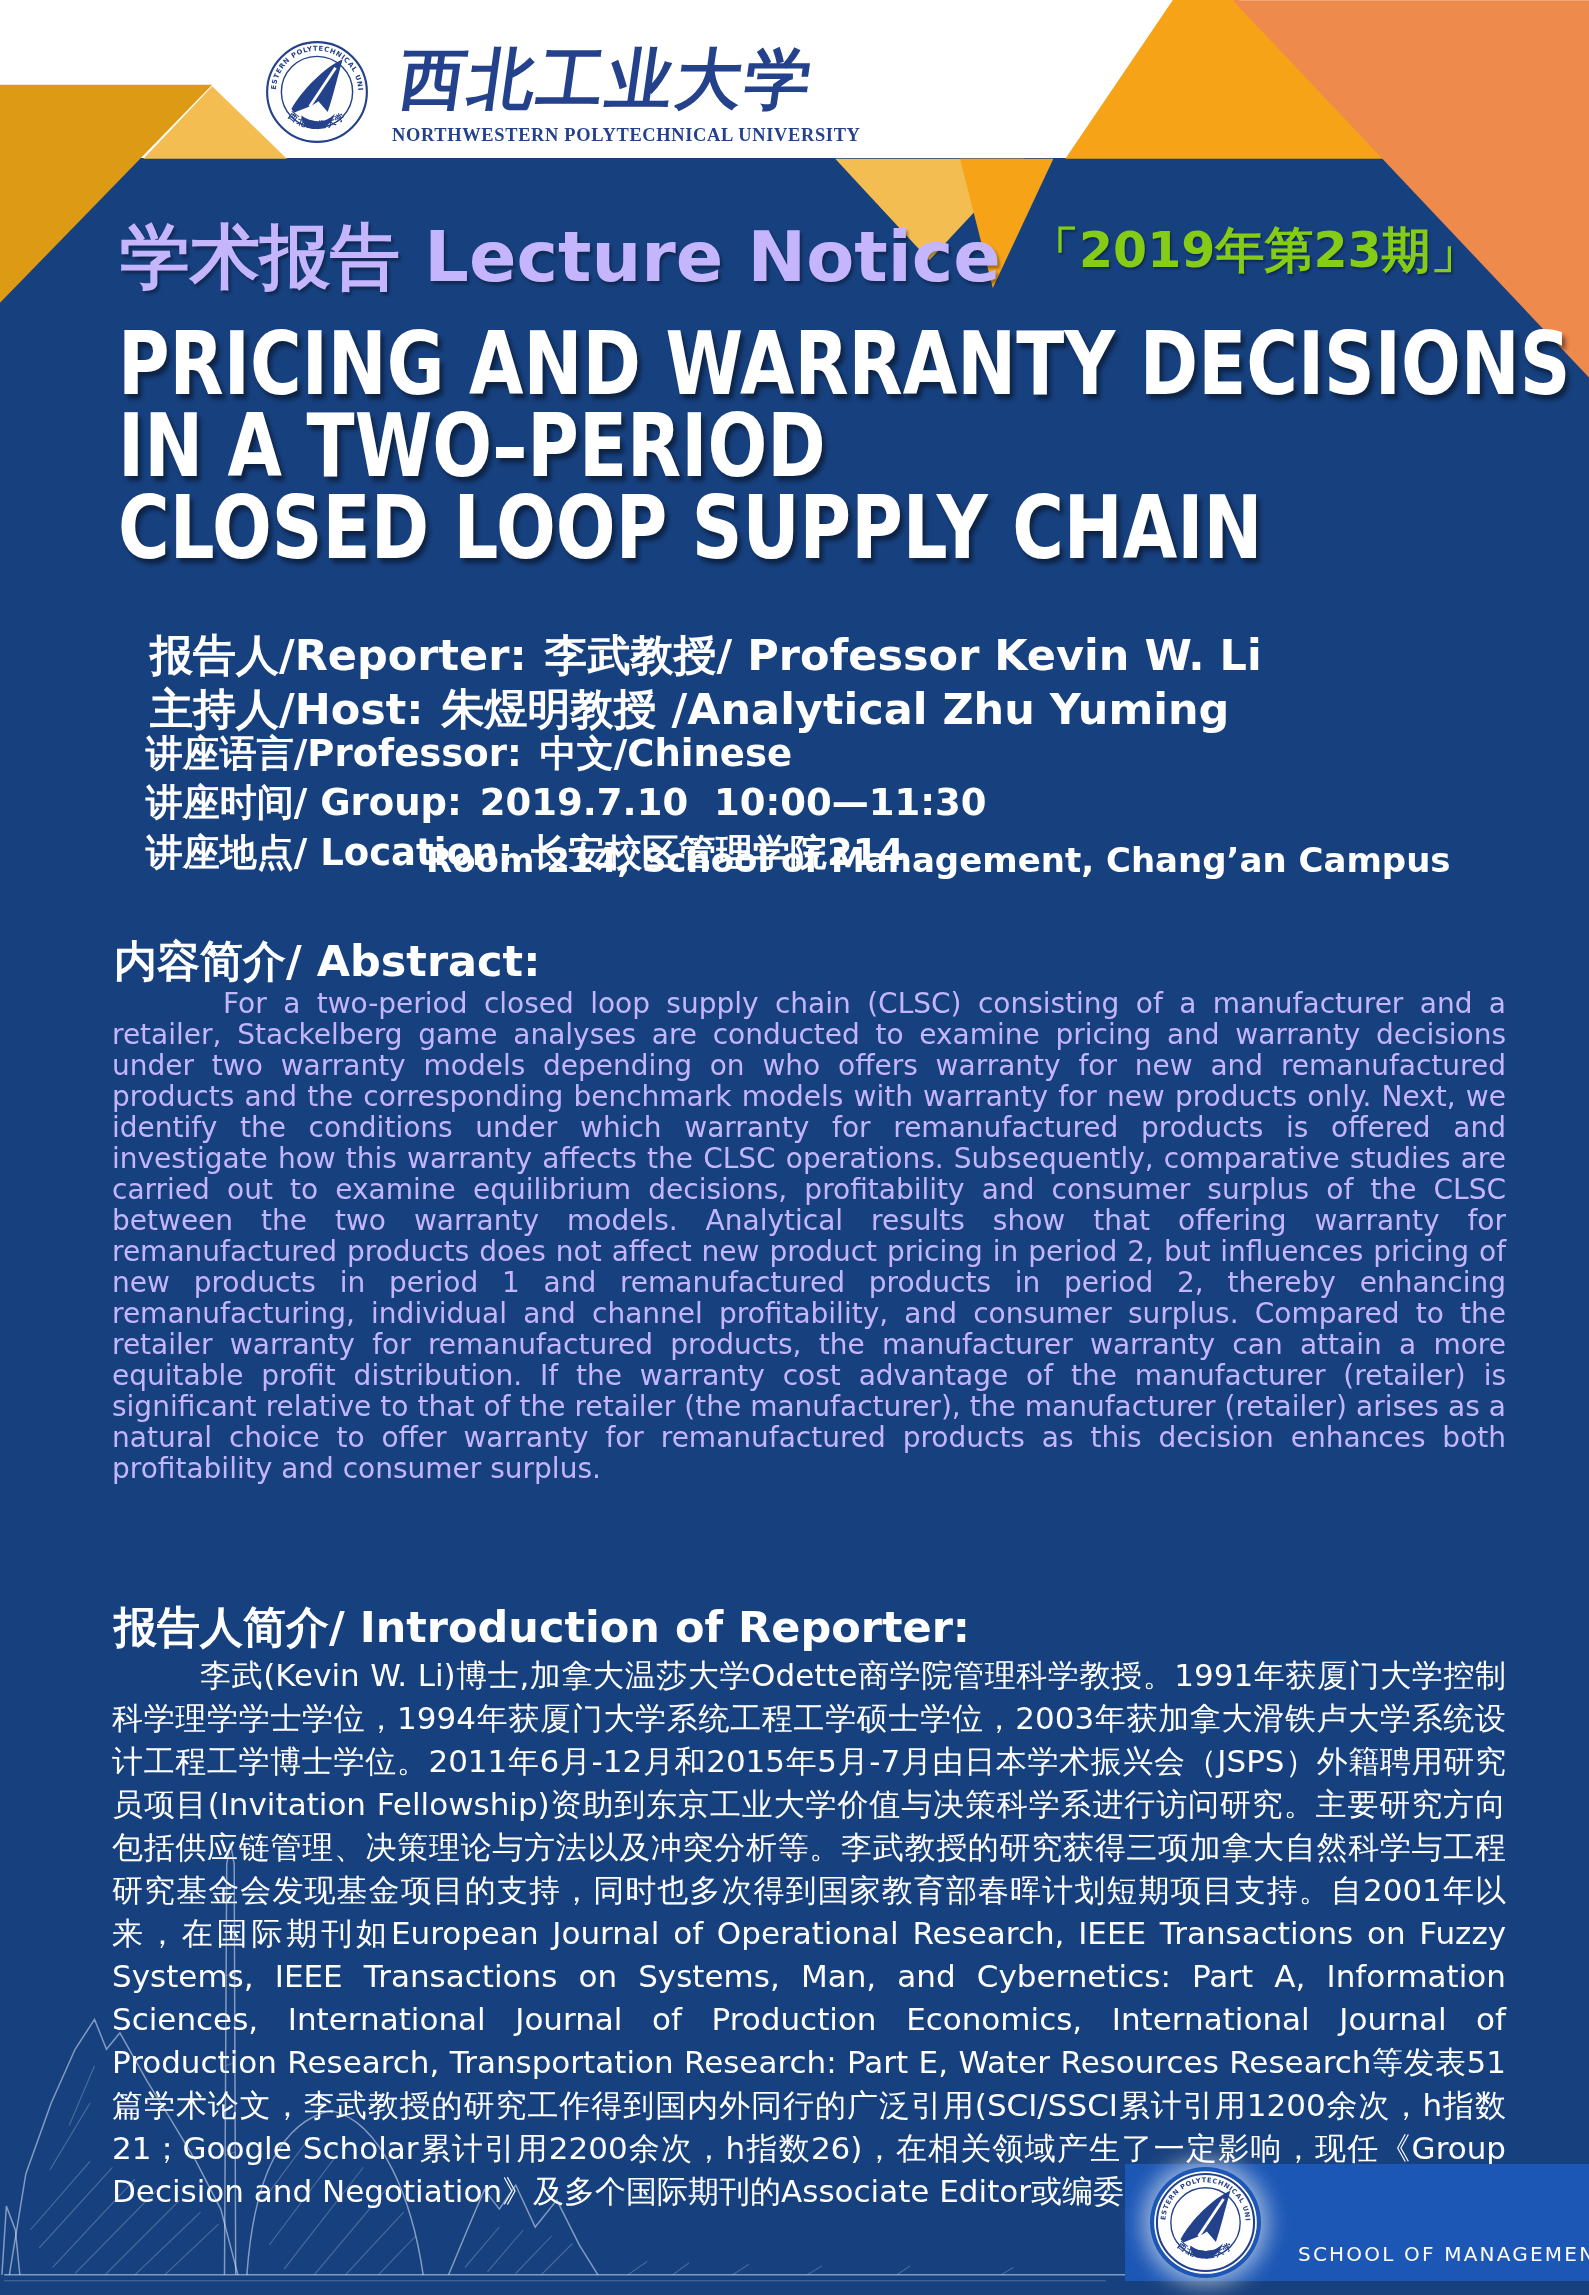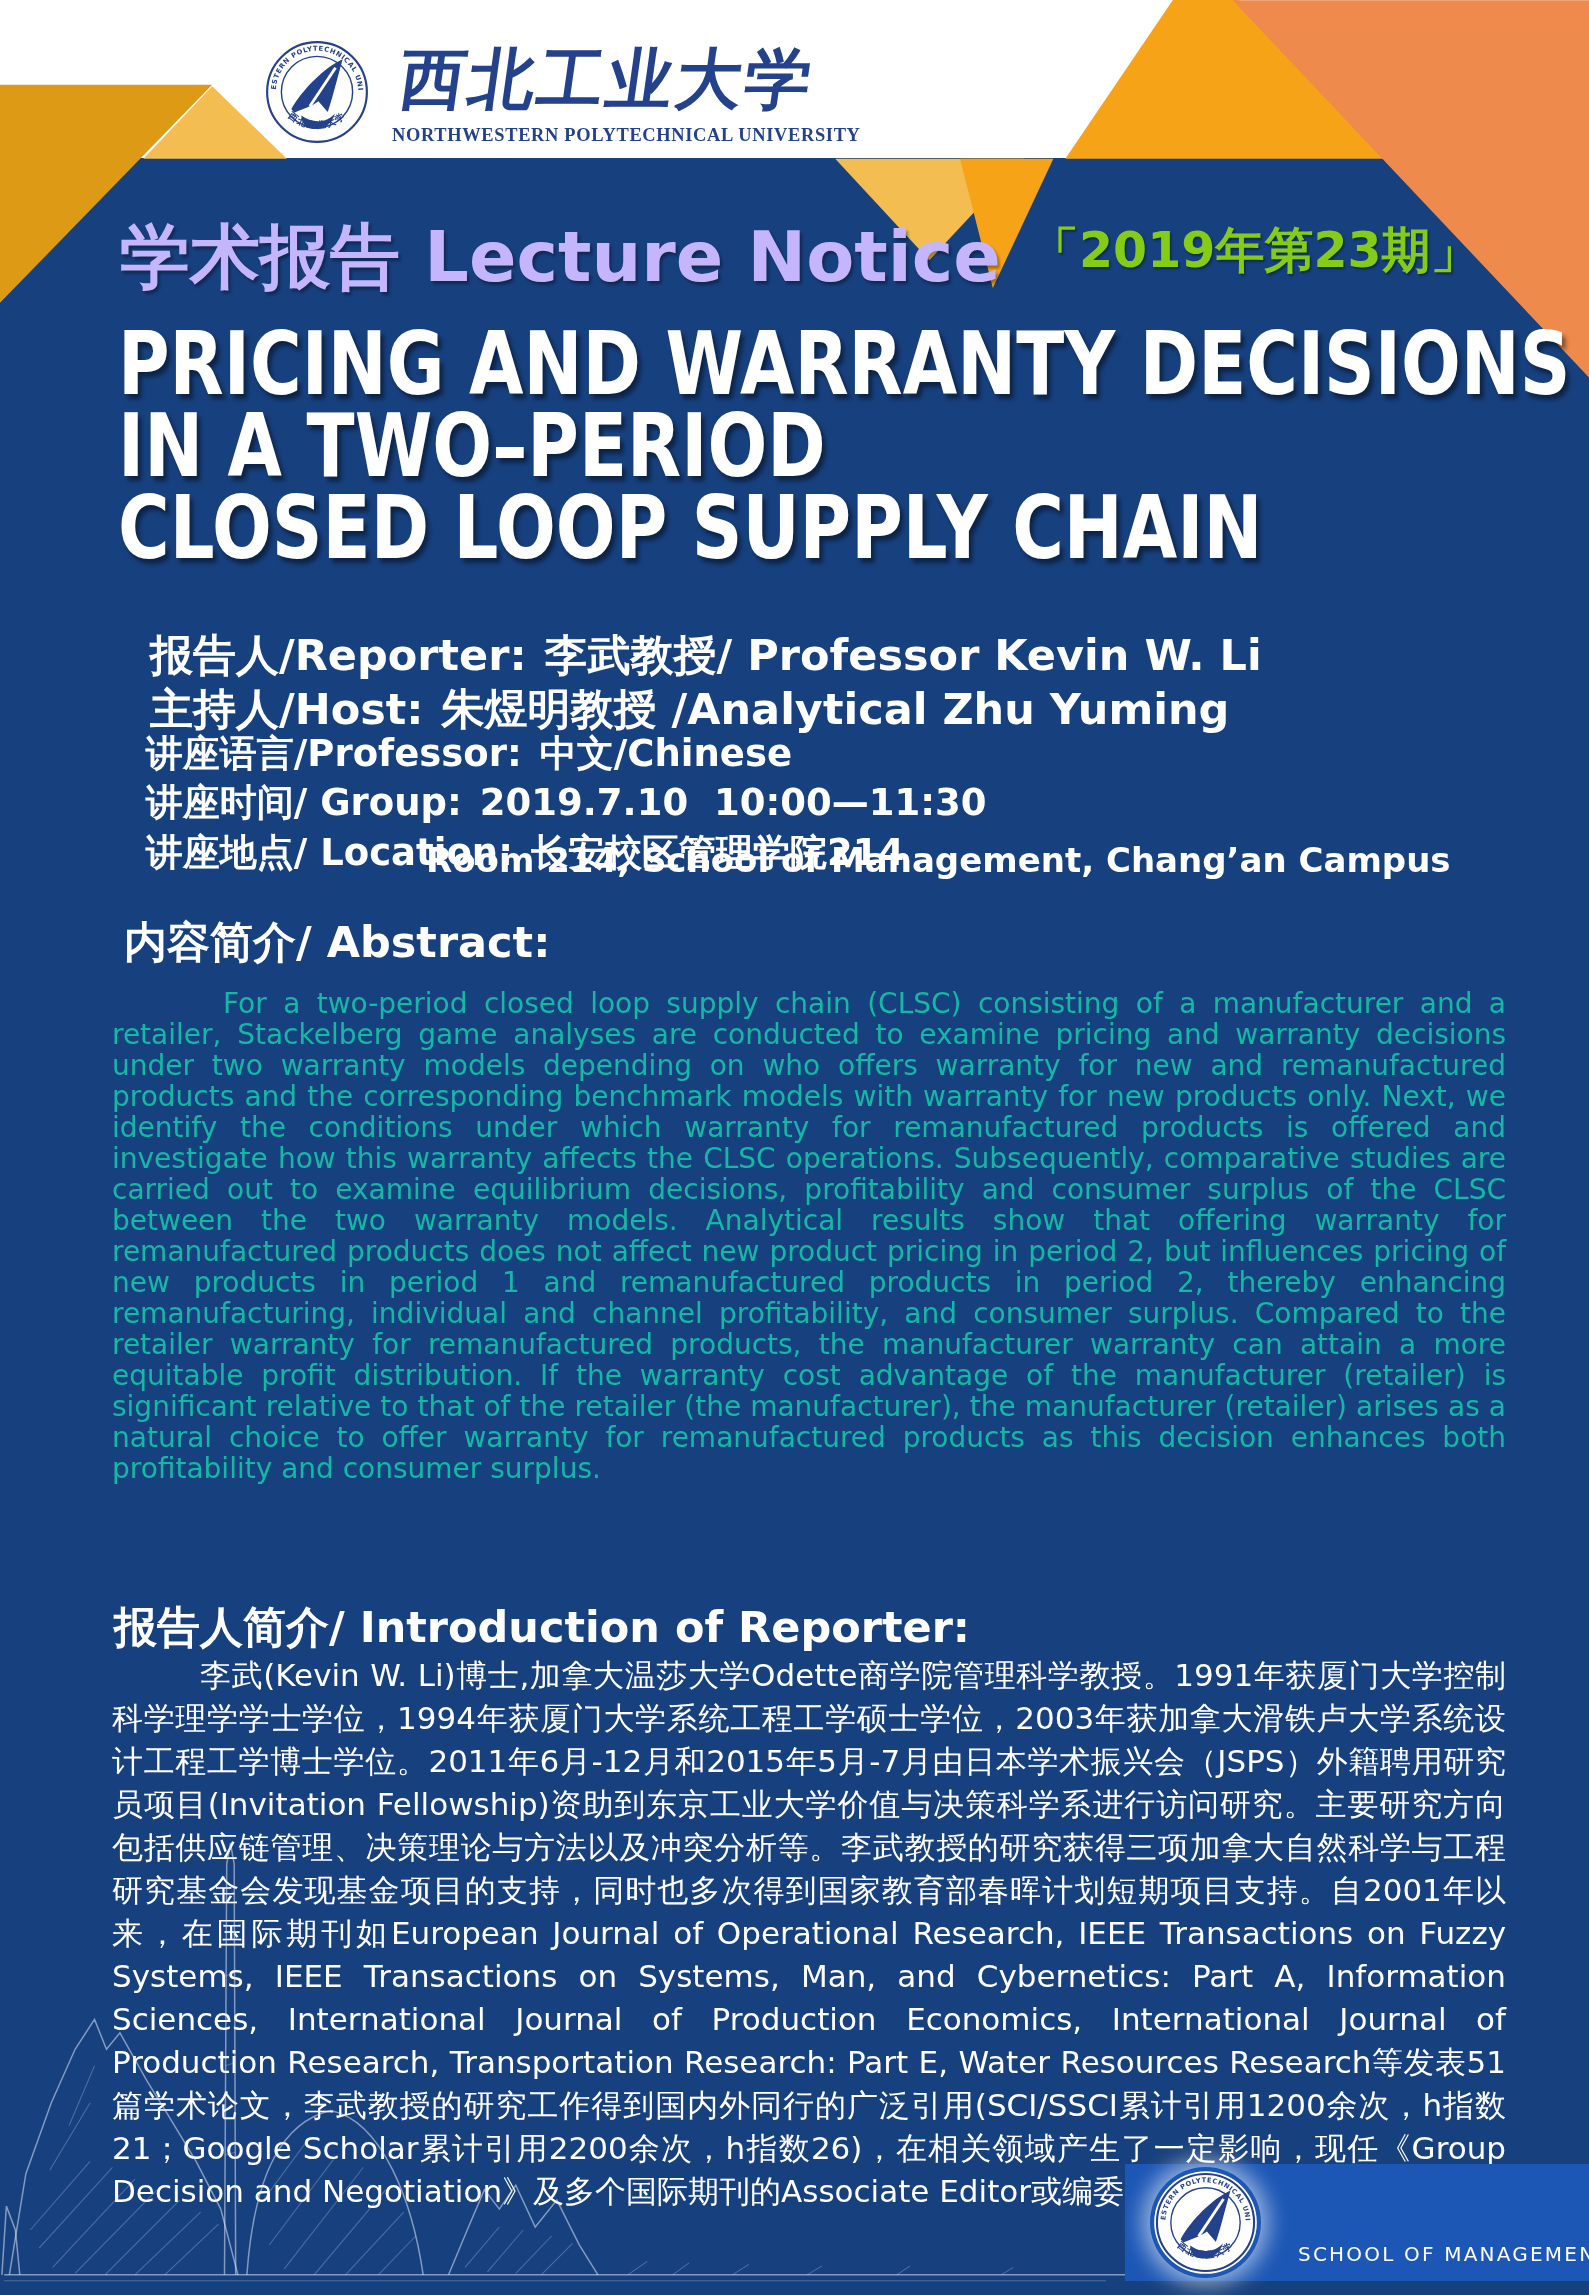--- a/index.html
+++ b/index.html
@@ -33,23 +33,23 @@
   .info-line{position:absolute;left:120px;color:#FFFFFF;font-weight:bold;white-space:pre;}
   .info-label{margin-right:18px;}
   #line-reporter{top:577px;font-size:43px;}
   #line-host{top:631px;font-size:43px;}
   #line-language{top:686px;font-size:37px;}
   #line-time{top:735px;font-size:37px;}
   #line-location{top:785px;font-size:37px;}
   #line-location-en{top:840px;left:426px;font-size:34px;}
   
   .section-heading{position:absolute;left:114px;font-size:43px;font-weight:bold;color:#FFFFFF;white-space:nowrap;}
-  #abstract-heading{top:914px;margin-left:10px;}
+  #abstract-heading{top:933px;}
   #abstract-body{left:112px;top:988px;width:1394px;font-size:28px;line-height:31px;
-    color:#14b8a6;text-align:justify;text-indent:111px;}
+    color:#c4b5fd;text-align:justify;text-indent:111px;}
   #intro-heading{top:1599px;}
   #intro-body{left:112px;top:1654px;width:1394px;font-size:31px;line-height:43px;
     color:#FFFFFF;text-align:justify;text-indent:88px;}
   
   #som-banner{left:1125px;top:2164px;width:465px;height:117px;background:#1C57B5;}
   #som-emblem{position:absolute;left:25.4px;top:3px;width:111px;height:111px;
     border-radius:50%;box-shadow:0 0 21px 7.5px rgba(255,255,255,.55);}
   #som-cn{position:absolute;left:170px;top:6px;font-size:55px;font-weight:bold;color:#FFFFFF;
     letter-spacing:10.5px;white-space:nowrap;}
   #som-en{position:absolute;left:173px;top:78px;font-size:20px;color:#FFFFFF;

